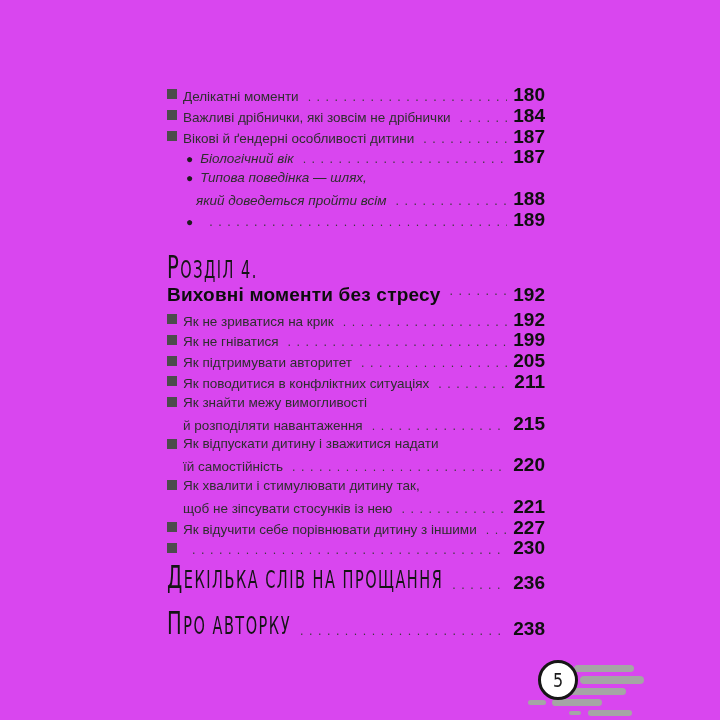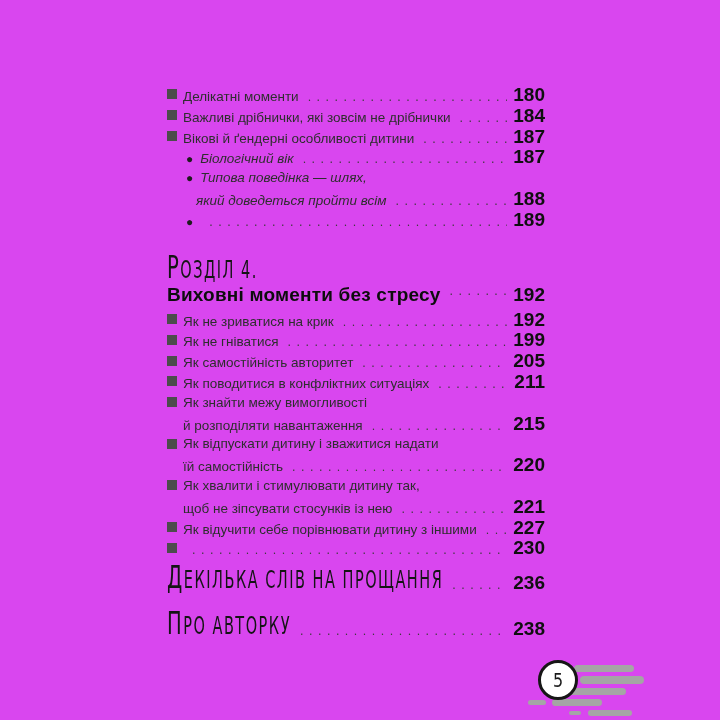--- a/index.html
+++ b/index.html
@@ -112,21 +112,21 @@
         <span class="num">192</span>
       </div>
       <div class="row item">
         <span class="sq"></span>
         <span class="text">Як не гніватися</span>
         <span class="leader"></span>
         <span class="num">199</span>
       </div>
       <div class="row item">
         <span class="sq"></span>
-        <span class="text">Як самостійність авторитет</span>
+        <span class="text">Як підтримувати авторитет</span>
         <span class="leader"></span>
         <span class="num">205</span>
       </div>
       <div class="row item">
         <span class="sq"></span>
         <span class="text">Як поводитися в конфліктних ситуаціях</span>
         <span class="leader"></span>
         <span class="num">211</span>
       </div>
       <div class="row item">

